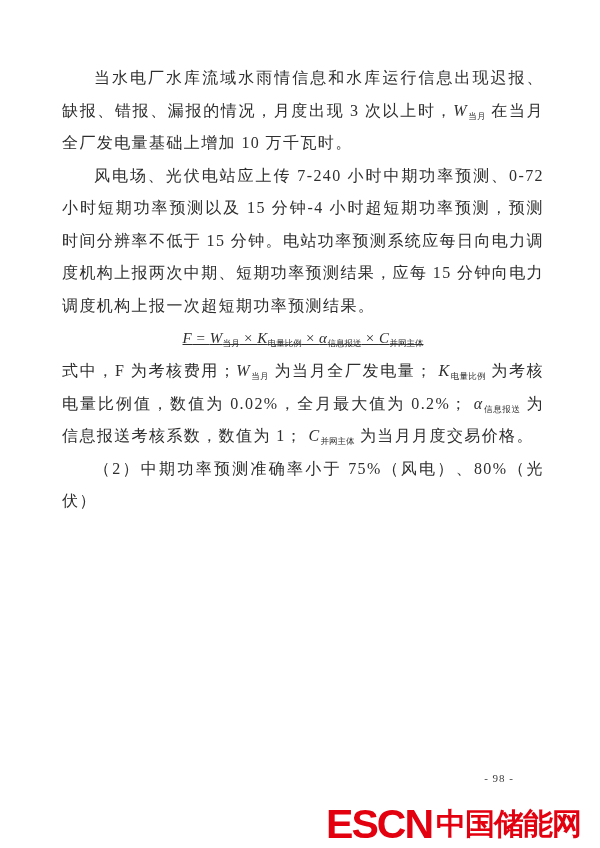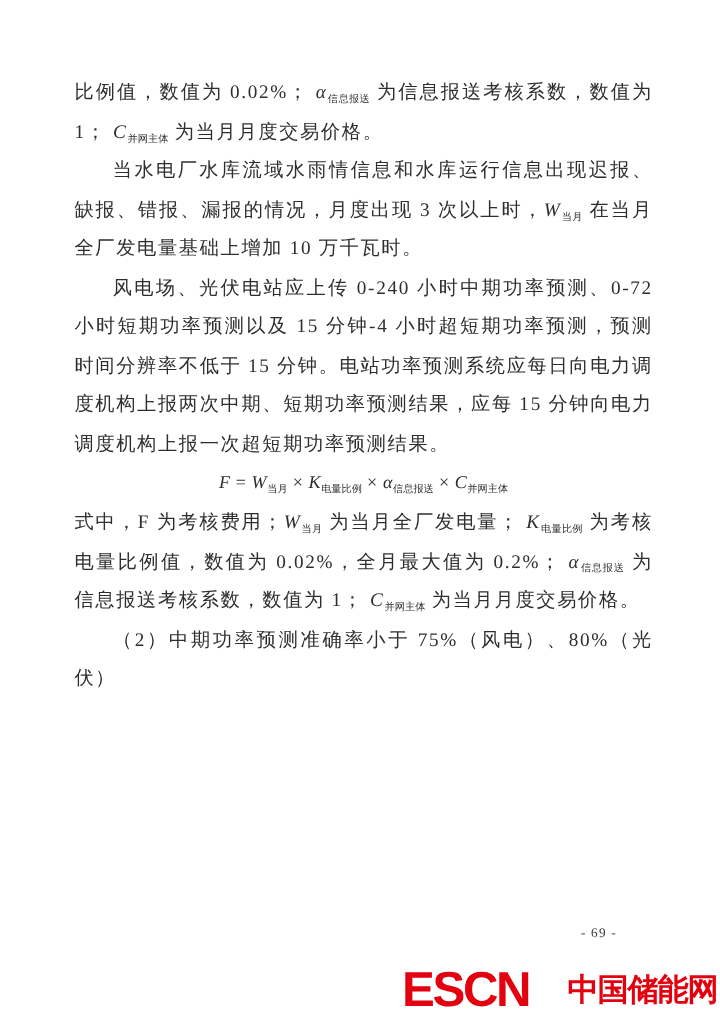--- a/index.html
+++ b/index.html
@@ -28,20 +28,21 @@
     text-indent: 2em;
   }
   .para.noindent { text-indent: 0; }
   .para.formula {
     text-indent: 0;
     text-align: left;
     text-align-last: center;
     letter-spacing: 0.5px;
     font-size: 15px;
     line-height: 33px;
+    text-decoration: underline;
   }
   .var {
     font-family: "Liberation Serif", "DejaVu Serif", serif;
     font-style: italic;
   }
   .op { font-style: normal; }
   sub.subscript {
     font-size: 8.5px;
     font-style: normal;
     letter-spacing: 0;
@@ -51,54 +52,52 @@
   .page-number {
     position: absolute;
     top: 772px;
     right: 86px;
     font-size: 11px;
     letter-spacing: 1px;
     color: #3c3c3c;
   }
   .logo {
     position: absolute;
-    right: 2px;
+    right: 19px;
     bottom: 2px;
     display: flex;
     align-items: center;
     white-space: nowrap;
-    gap: 28px;
   }
   .logo-latin {
     font-family: "Liberation Sans", "DejaVu Sans", sans-serif;
     font-weight: bold;
     font-size: 41px;
     letter-spacing: -2px;
     line-height: 44px;
   }
   .logo-cjk {
     font-family: "Liberation Sans", "DejaVu Sans", sans-serif;
     font-weight: bold;
-    font-size: 26px;
+    font-size: 30px;
     letter-spacing: -1px;
     line-height: 44px;
     margin-left: 4px;
     text-align: right;
   }
 </style>
 </head>
 <body>
 
 <div class="page" style="color: rgb(46, 46, 46); background: rgb(255, 255, 255);">
   <div class="body-text">
-      <p class="para noindent"><span>比例值，数值为 0.02%； </span><span class="var">α</span><sub class="subscript">信息报送</sub><span> 为信息报送考核系数，数值为 1； </span><span class="var">C</span><sub class="subscript">并网主体</sub><span> 为当月月度交易价格。</span></p>
       <p class="para"><span>当水电厂水库流域水雨情信息和水库运行信息出现迟报、缺报、错报、漏报的情况，月度出现 3 次以上时，</span><span class="var">W</span><sub class="subscript">当月</sub><span> 在当月全厂发电量基础上增加 10 万千瓦时。</span></p>
-      <p class="para"><span>风电场、光伏电站应上传 0-240 小时中期功率预测、0-72 小时短期功率预测以及 15 分钟-4 小时超短期功率预测，预测时间分辨率不低于 15 分钟。电站功率预测系统应每日向电力调度机构上报两次中期、短期功率预测结果，应每 15 分钟向电力调度机构上报一次超短期功率预测结果。</span></p>
+      <p class="para"><span>风电场、光伏电站应上传 7-240 小时中期功率预测、0-72 小时短期功率预测以及 15 分钟-4 小时超短期功率预测，预测时间分辨率不低于 15 分钟。电站功率预测系统应每日向电力调度机构上报两次中期、短期功率预测结果，应每 15 分钟向电力调度机构上报一次超短期功率预测结果。</span></p>
       <p class="para formula"><span class="var">F</span><span class="op"> = </span><span class="var">W</span><sub class="subscript">当月</sub><span class="op"> × </span><span class="var">K</span><sub class="subscript">电量比例</sub><span class="op"> × </span><span class="var">α</span><sub class="subscript">信息报送</sub><span class="op"> × </span><span class="var">C</span><sub class="subscript">并网主体</sub></p>
       <p class="para noindent"><span>式中，F 为考核费用；</span><span class="var">W</span><sub class="subscript">当月</sub><span> 为当月全厂发电量； </span><span class="var">K</span><sub class="subscript">电量比例</sub><span> 为考核电量比例值，数值为 0.02%，全月最大值为 0.2%； </span><span class="var">α</span><sub class="subscript">信息报送</sub><span> 为信息报送考核系数，数值为 1； </span><span class="var">C</span><sub class="subscript">并网主体</sub><span> 为当月月度交易价格。</span></p>
       <p class="para"><span>（2）中期功率预测准确率小于 75%（风电）、80%（光伏）</span></p>
     </div>
-  <div class="page-number">- 69 -</div>
+  <div class="page-number">- 98 -</div>
   <div class="logo" style="color: rgb(227, 0, 15);">
     <span class="logo-latin">ESCN</span>
     <span class="logo-cjk">中国储能网</span>
   </div>
 </div>
 
 </body></html>

